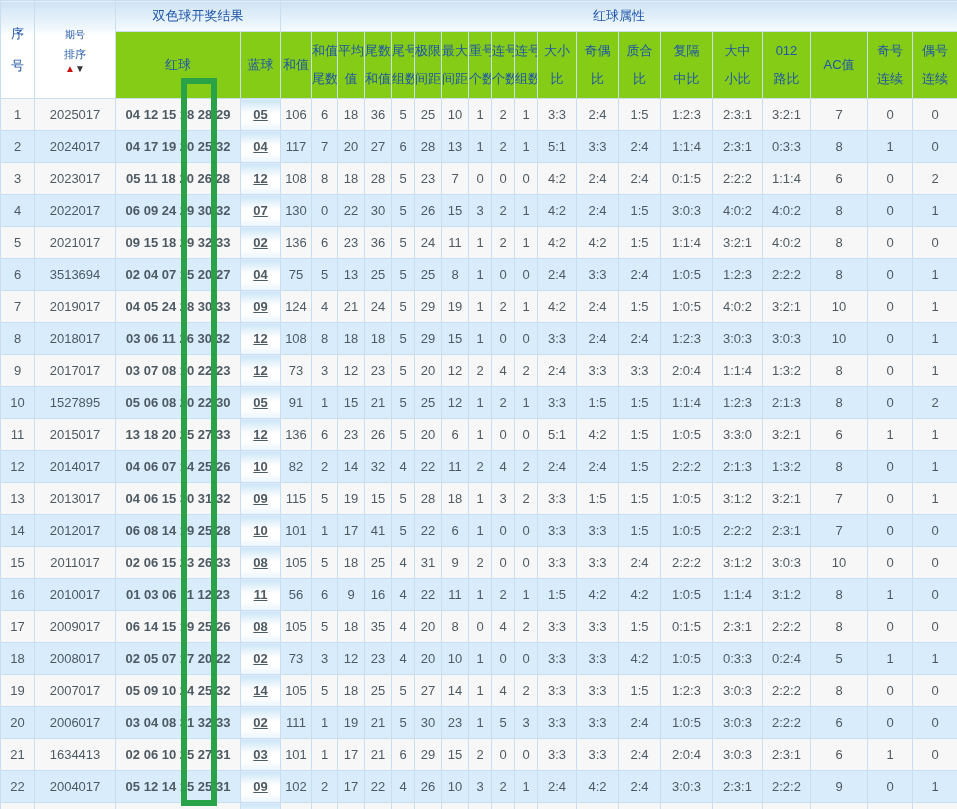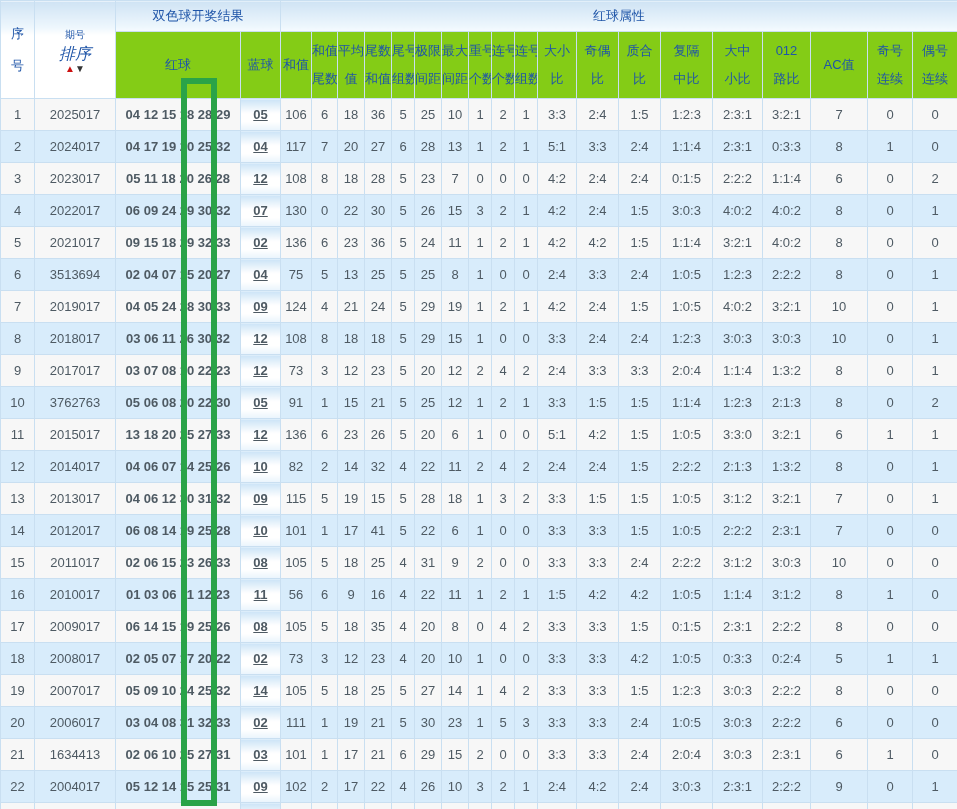--- a/index.html
+++ b/index.html
@@ -9,21 +9,21 @@
   .grid th,.grid td{border:1px solid #c9dff1;padding:0;text-align:center;
         font-weight:normal;overflow:hidden;white-space:nowrap;}
   
   .grid thead th{color:#1f55a8;font-size:13px;}
   .band1{height:30px;background:linear-gradient(180deg,#cfe3f4 0%,#eef7fd 85%,#f6fbfe 100%);}
   .band2{height:66px;background:#84cc16;}
   .th-tall{background:linear-gradient(180deg,#cfe3f4 0px,#eef7fd 26px,#ffffff 34px,#ffffff 100%);}
   .two-line div{line-height:28px;height:28px;}
   .seq-head div{line-height:32px;height:32px;}
   .issue-line1{line-height:26px;height:24px;font-size:10px;}
-  .issue-line2{line-height:16px;height:16px;font-size:16px;font-style:italic;}
+  .issue-line2{line-height:16px;height:16px;font-size:11px;}
   .sort-arrows{line-height:14px;height:16px;font-size:10px;cursor:pointer;}
   .arrow-up{color:#cc1111;} .arrow-down{color:#333333;}
   
   .grid tbody td{height:31px;font-size:13px;color:#4e5a63;}
   .grid tbody tr:nth-child(odd) td{background:#f7f7f7;}
   .grid tbody tr:nth-child(even) td{background:#d8ecfb;}
   td.red-cell{color:#a23b3b;font-weight:bold;}
   td.blue-cell{color:#1515cc;font-weight:bold;
         background:linear-gradient(180deg,#cce4f7 0%,#ffffff 45%,#ffffff 72%,#e9f4fc 100%) !important;text-decoration:underline;}
   
@@ -373,21 +373,21 @@
           <td>3:3</td>
           <td>2:0:4</td>
           <td>1:1:4</td>
           <td>1:3:2</td>
           <td>8</td>
           <td>0</td>
           <td>1</td>
         </tr>
         <tr>
           <td>10</td>
-          <td>3762763</td>
+          <td>1527895</td>
           <td class="red-cell">05 06 08 20 22 30</td>
           <td class="blue-cell">05</td>
           <td>91</td>
           <td>1</td>
           <td>15</td>
           <td>21</td>
           <td>5</td>
           <td>25</td>
           <td>12</td>
           <td>1</td>
@@ -449,21 +449,21 @@
           <td>2:2:2</td>
           <td>2:1:3</td>
           <td>1:3:2</td>
           <td>8</td>
           <td>0</td>
           <td>1</td>
         </tr>
         <tr>
           <td>13</td>
           <td>2013017</td>
-          <td class="red-cell">04 06 12 30 31 32</td>
+          <td class="red-cell">04 06 15 30 31 32</td>
           <td class="blue-cell">09</td>
           <td>115</td>
           <td>5</td>
           <td>19</td>
           <td>15</td>
           <td>5</td>
           <td>28</td>
           <td>18</td>
           <td>1</td>
           <td>3</td>

